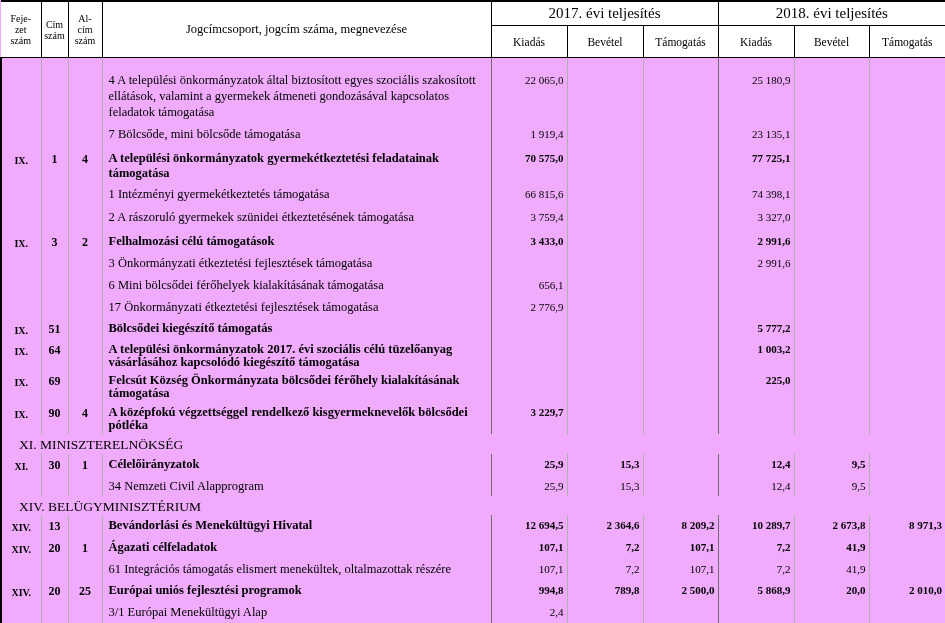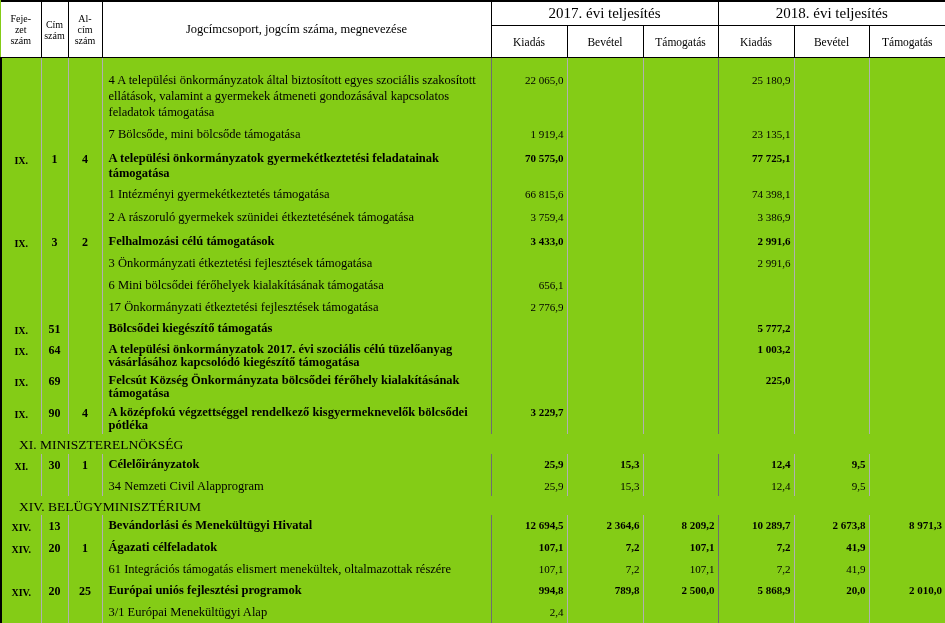--- a/index.html
+++ b/index.html
@@ -1,18 +1,18 @@
 <!DOCTYPE html>
 <html><head>
 <meta charset="utf-8">
 <style>
   html,body { margin:0; padding:0; background:#fff; }
   .page {
     position:relative; width:945px; height:623px; overflow:hidden;
-    background:#84cc16; color:#000;
+    background:#f0abfc; color:#000;
     font-family:"Liberation Serif","DejaVu Serif",serif;
   }
   table.budget { border-collapse:collapse; table-layout:fixed; width:945px; }
 
   
   thead th {
     border:1px solid #000; font-weight:normal; background:#fff;
     vertical-align:middle; text-align:center; padding:1px 2px;
     white-space:pre-line; overflow:hidden;
   }
@@ -135,21 +135,21 @@
           <td class="num lastcol"></td>
         </tr>
         <tr style="height: 24px;">
           <td class="fej first"></td>
           <td class="cim"></td>
           <td class="alcim"></td>
           <td class="name">2 A rászoruló gyermekek szünidei étkeztetésének támogatása</td>
           <td class="num g">3 759,4</td>
           <td class="num"></td>
           <td class="num"></td>
-          <td class="num g">3 386,9</td>
+          <td class="num g">3 327,0</td>
           <td class="num"></td>
           <td class="num lastcol"></td>
         </tr>
         <tr class="bold" style="height: 22px;">
           <td class="fej first">IX.</td>
           <td class="cim">3</td>
           <td class="alcim">2</td>
           <td class="name">Felhalmozási célú támogatások</td>
           <td class="num g">3 433,0</td>
           <td class="num"></td>

